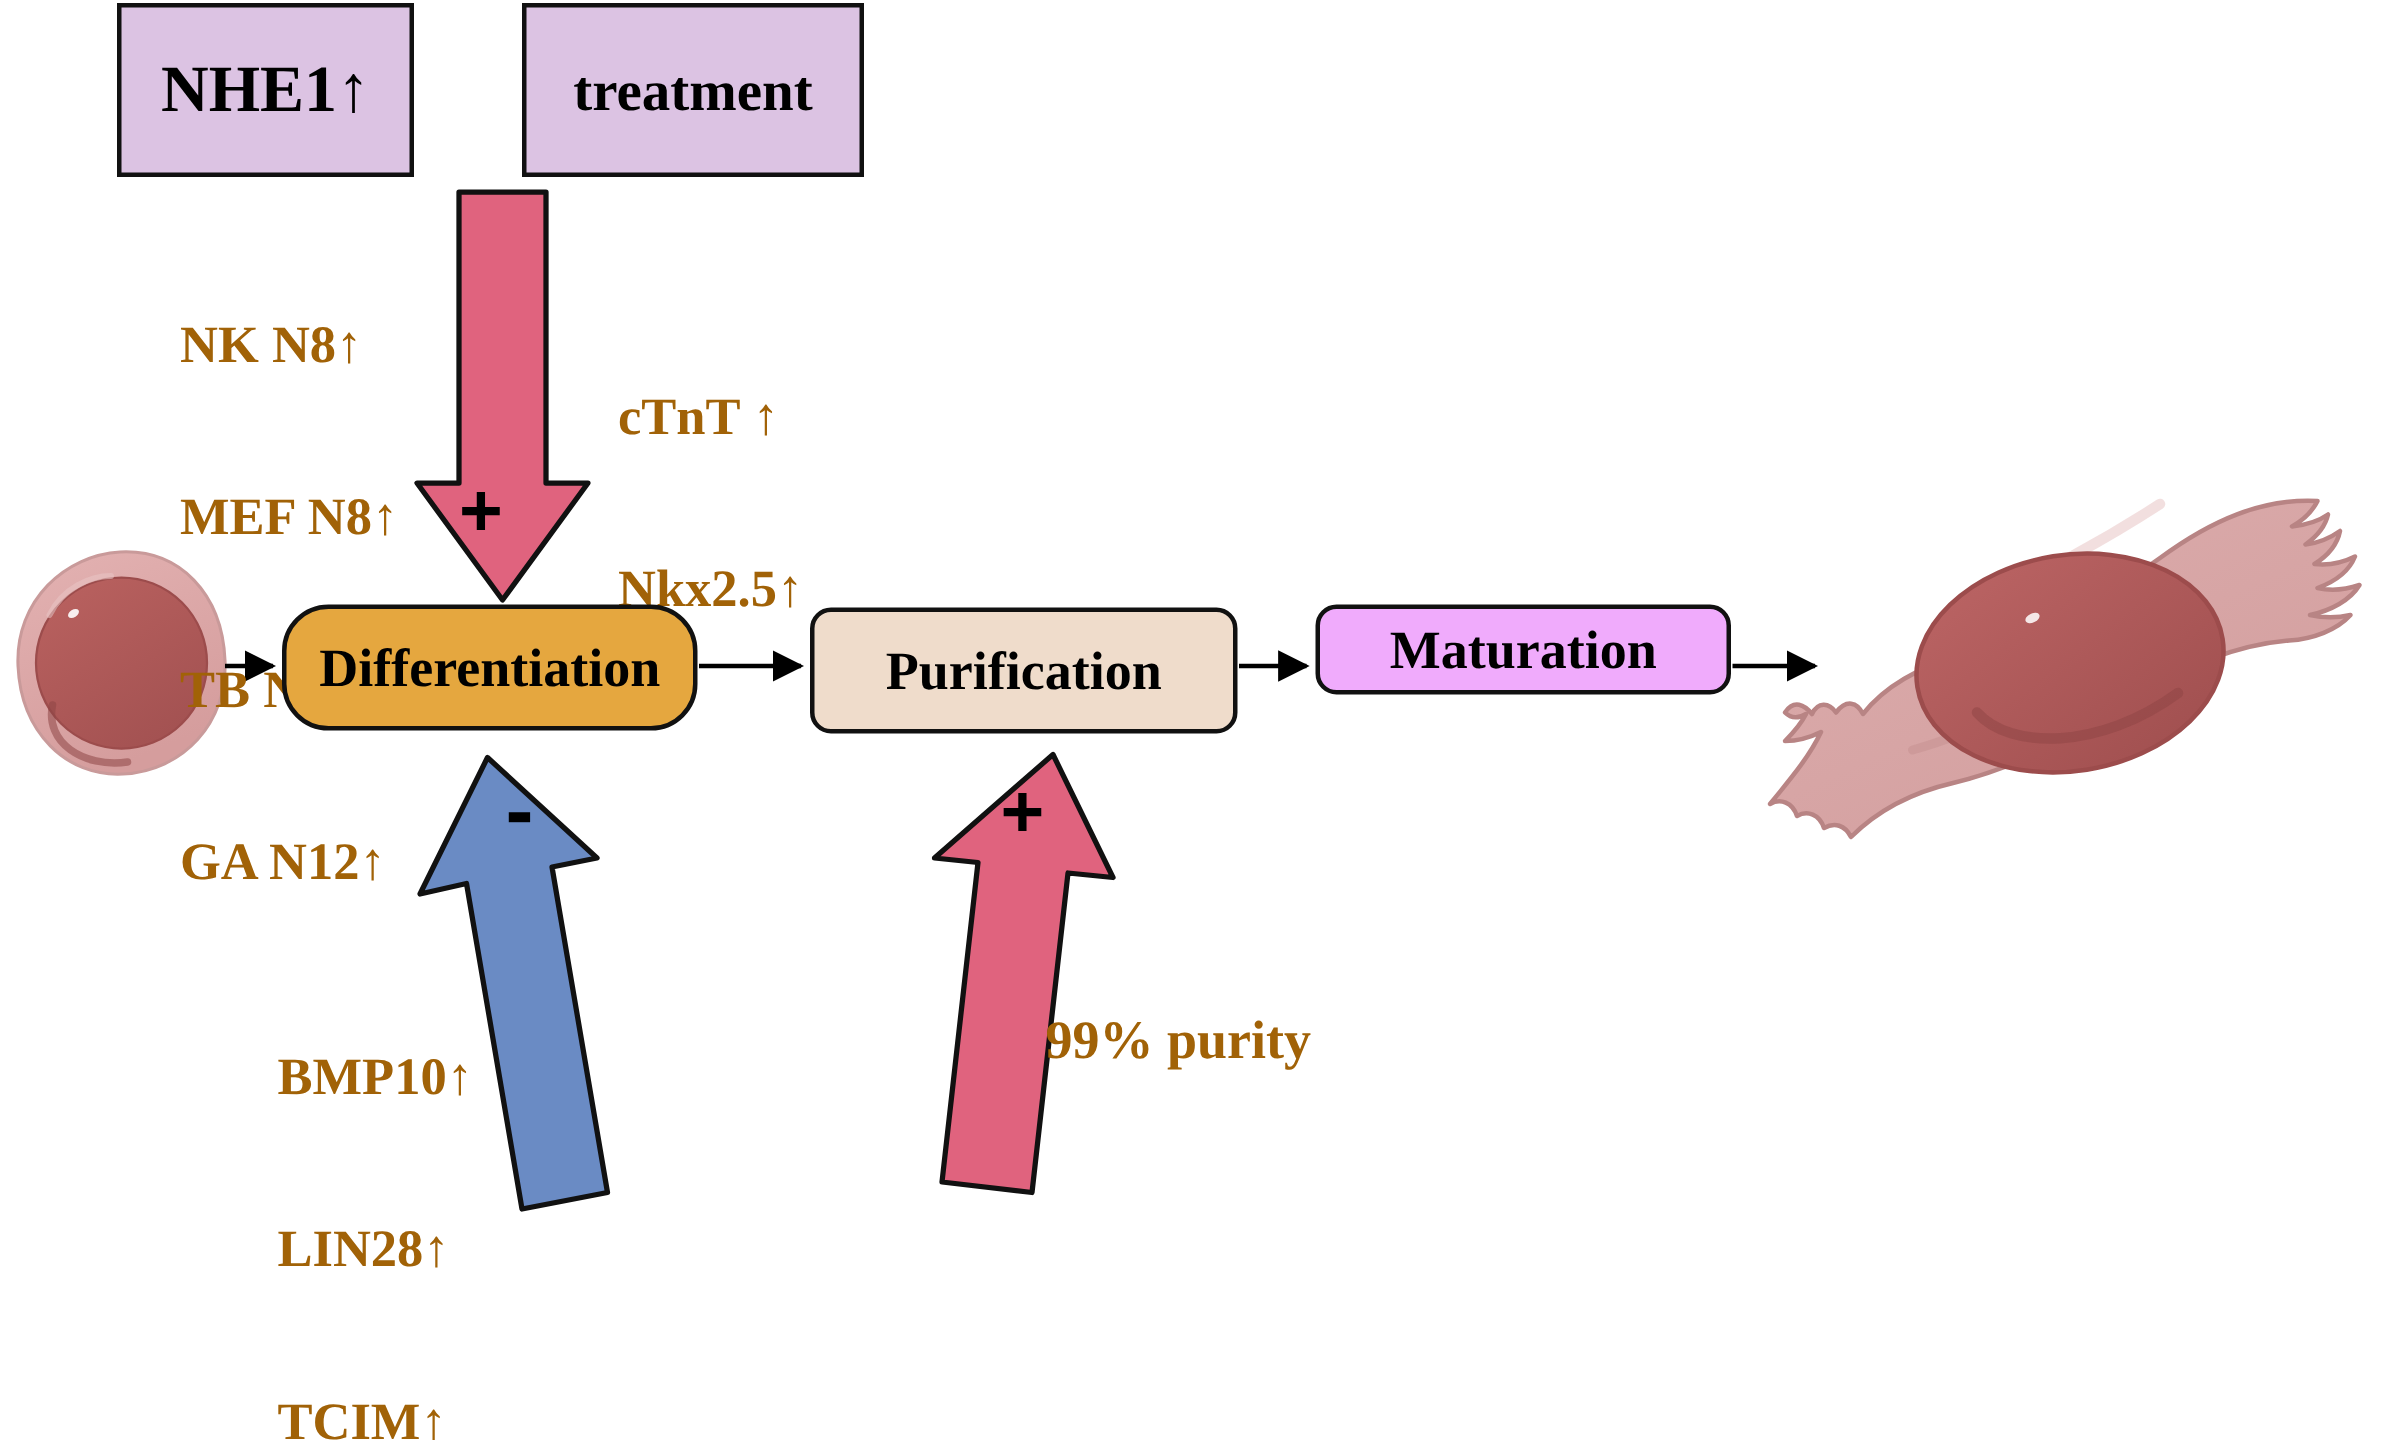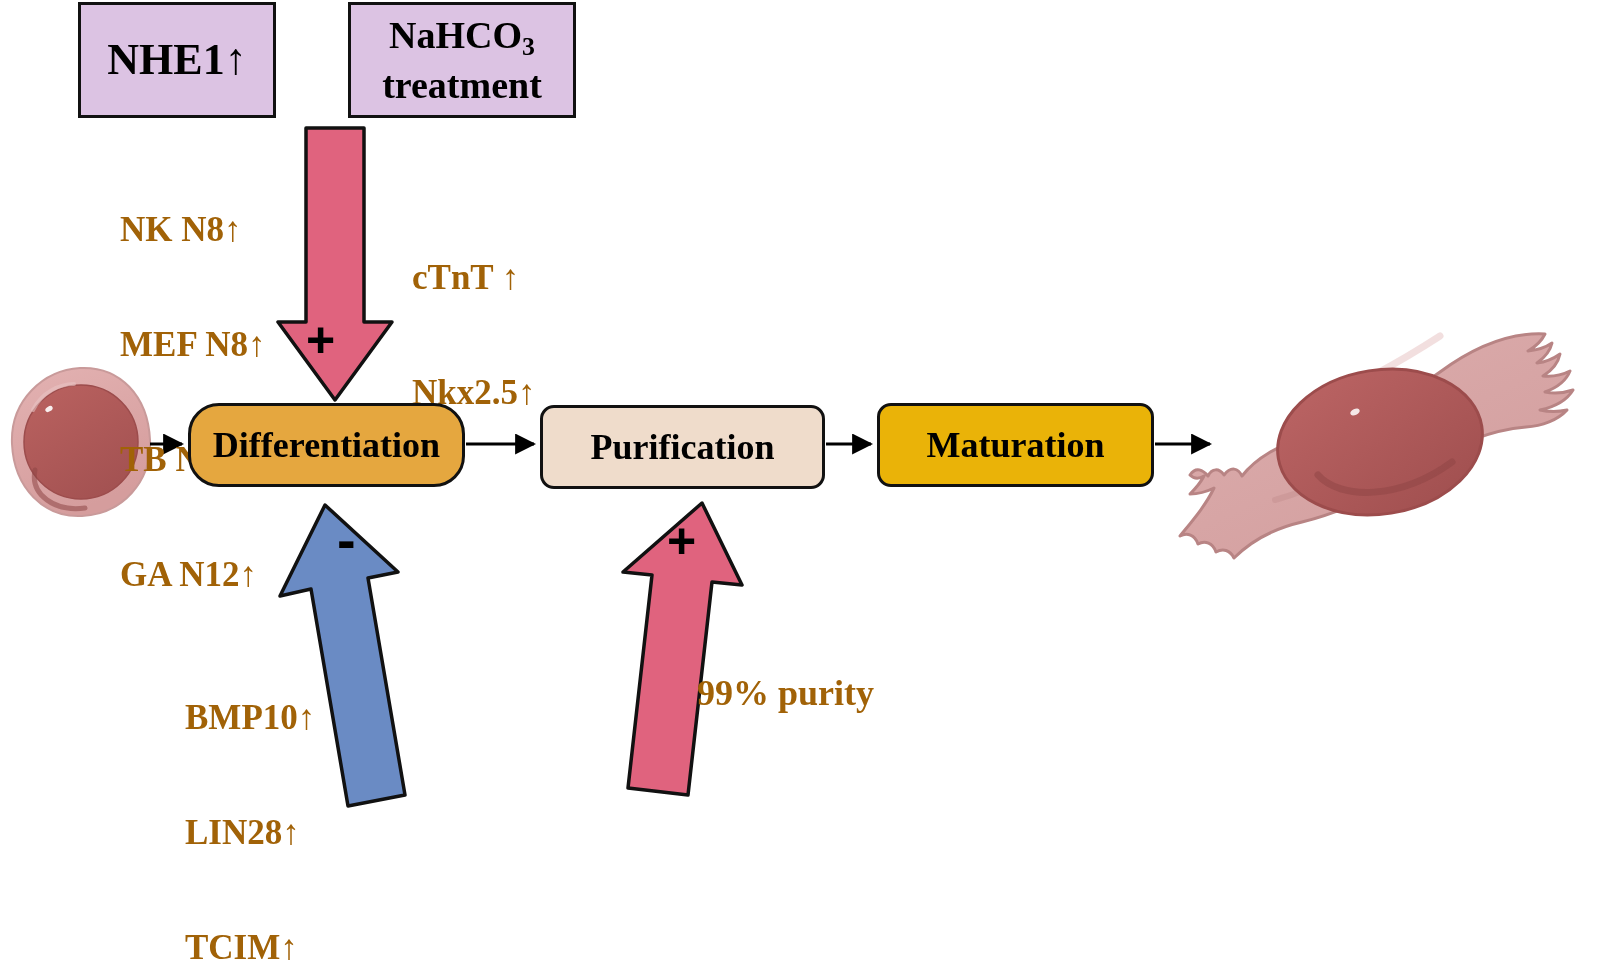--- a/index.html
+++ b/index.html
@@ -67,22 +67,22 @@
   #box-differentiation {
     left: 188px; top: 403px; width: 277px; height: 84px;
     background: #E5A73F;
     border-radius: 31px;
   }
   #box-purification {
     left: 540px; top: 405px; width: 285px; height: 84px;
     background: #EFDCCB;
   }
   #box-maturation {
-    left: 877px; top: 403px; width: 277px; height: 84px;
-    background: #eab308;
+    left: 877px; top: 403px; width: 277px; height: 60px;
+    background: #f0abfc;
     justify-content: center;
   }
 
   
   .txt {
     position: absolute;
     font-weight: bold;
     color: #a16207;
     white-space: pre;
     line-height: 1.0;
@@ -206,21 +206,20 @@
       <path d="M1318,475 C1340,500 1400,500 1452,462" fill="none" stroke="#8E4444" stroke-width="7" stroke-linecap="round" opacity="0.5"></path>
       <ellipse cx="1355" cy="412" rx="5" ry="3" fill="#FFFFFF" opacity="0.85" transform="rotate(-25 1355 412)"></ellipse>
     </g>
   </svg>
 
   <div class="treat-box" id="box-nhe1">
     <span>NHE1↑</span>
   </div>
 
   <div class="treat-box" id="box-nahco3">
-    <span class="l1"><span>NaHCO</span><sub>3</sub></span>
     <span class="l2">treatment</span>
   </div>
 
   <div class="txt gene-list" id="genes-left">
     <span class="gene-line">NK N8↑</span>
     <span class="gene-line">MEF N8↑</span>
     <span class="gene-line">TB N8↑</span>
     <span class="gene-line">GA N12↑</span>
   </div>
 

